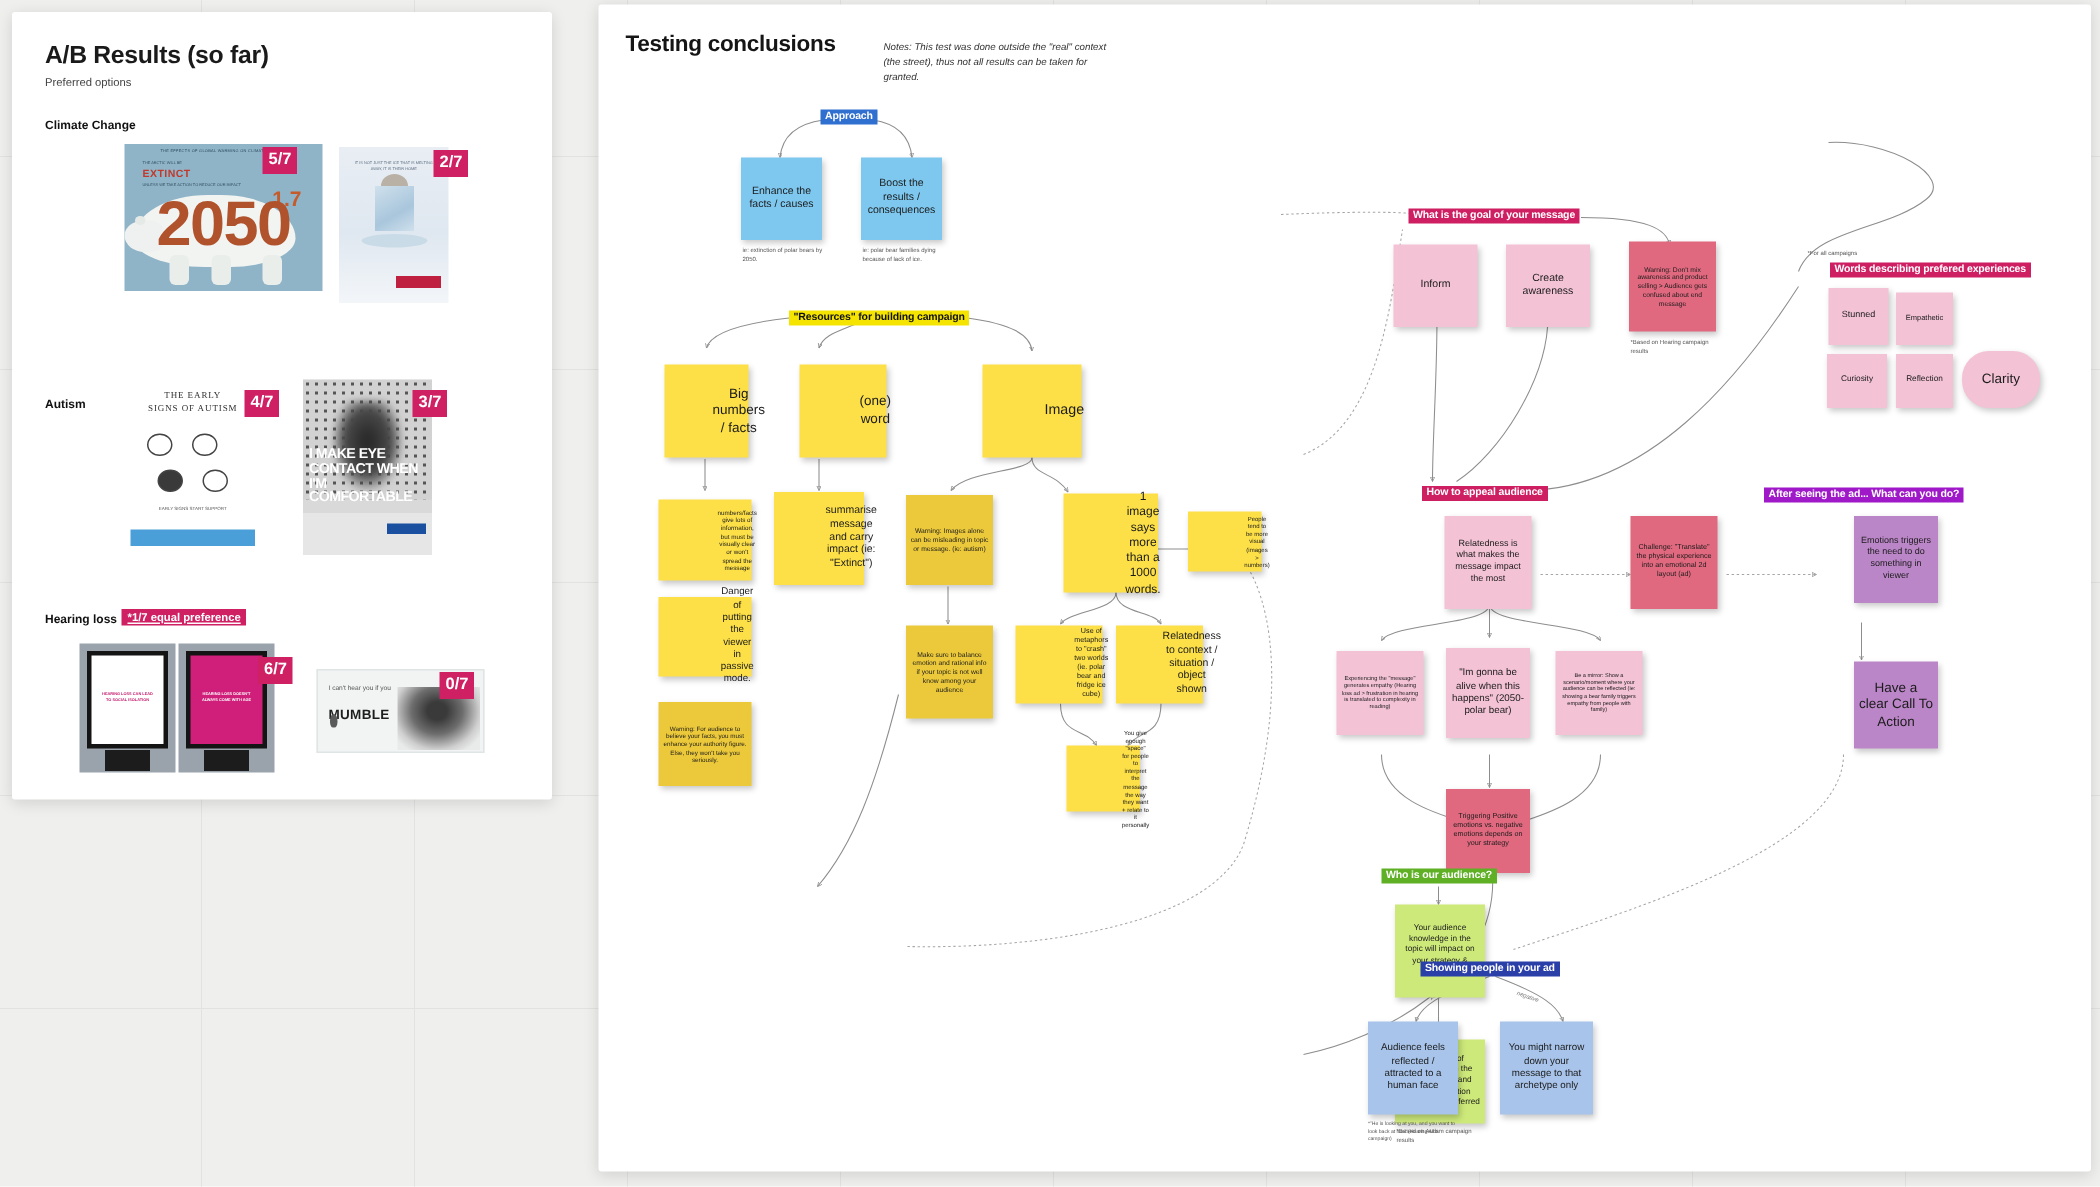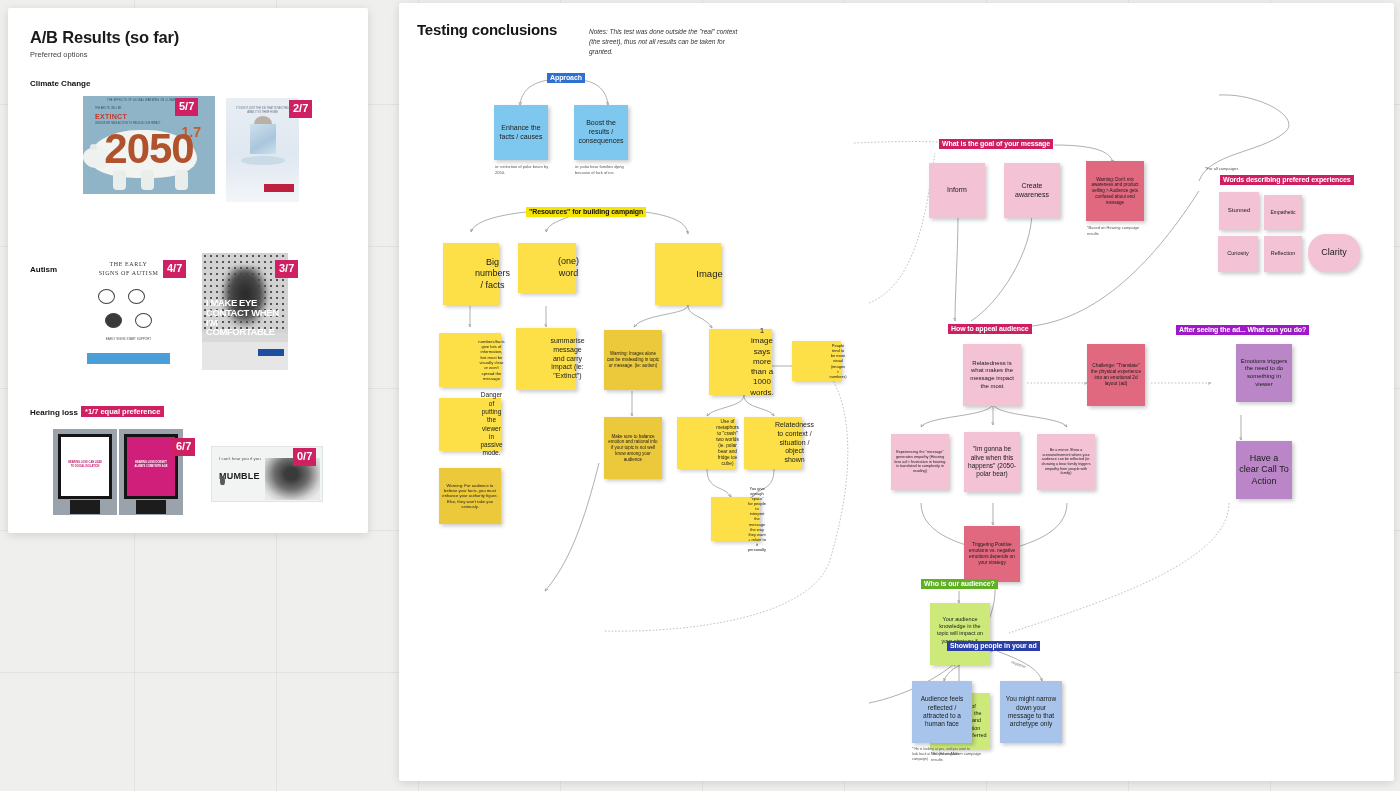--- a/index.html
+++ b/index.html
@@ -226,21 +226,21 @@
     <div class="blur"></div>
     <div class="txt">I MAKE EYE CONTACT WHEN I'M COMFORTABLE</div>
     <div class="foot">
       <div class="ft">&nbsp;</div>
       <div class="lg"></div>
     </div>
   </div>
   <div class="score" style="left:267px; top:252px;">3/7</div>
 
   <div class="sec-head" style="left:22px; top:400px;">Hearing loss</div>
-  <div class="pref-badge" style="left:73px; top:398px;">*1/7 equal preference</div>
+  <div class="pref-badge" style="left:73px; top:398px;text-decoration:underline;">*1/7 equal preference</div>
 
   <div class="bb" style="left:45px; top:421px; width:64px; height:86px;">
     <div class="frame"></div>
     <div class="screen" style="background:#ffffff;">
       <div class="sctxt" style="color:#c2186b;">HEARING LOSS CAN LEAD TO SOCIAL ISOLATION</div>
     </div>
     <div class="stand"></div>
   </div>
 
   <div class="bb" style="left:111px; top:421px; width:64px; height:86px;">
@@ -346,21 +346,21 @@
   <div class="note n-blue" style="left:175px; top:102px; width:54px; height:55px; font-size:7px;">Boost the results / consequences</div>
   <div class="caption" style="left:176px; top:161px; width:58px;">ie: polar bear families dying because of lack of ice.</div>
 
   <div class="lbl lbl-yellow" style="left:127px; top:204px;">"Resources" for building campaign</div>
 
   <div class="note n-yellow" style="left:44px; top:240px; width:56px; height:62px; font-size:9px;">Big numbers / facts</div>
   <div class="note n-yellow" style="left:40px; top:330px; width:62px; height:54px; font-size:4.2px;">numbers/facts give lots of information, but must be visually clear or won't spread the message</div>
   <div class="note n-yellow" style="left:40px; top:395px; width:62px; height:53px; font-size:6.5px;">Danger of putting the viewer in passive mode.</div>
   <div class="note n-gold" style="left:40px; top:465px; width:62px; height:56px; font-size:4.2px;">Warning: For audience to believe your facts, you must enhance your authority figure. Else, they won't take you seriously.</div>
 
-  <div class="note n-yellow" style="left:119px; top:240px; width:58px; height:50px; font-size:9px;">(one) word</div>
+  <div class="note n-yellow" style="left:134px; top:240px; width:58px; height:62px; font-size:9px;">(one) word</div>
   <div class="note n-yellow" style="left:117px; top:325px; width:60px; height:62px; font-size:7px;">summarise message and carry impact (ie: "Extinct")</div>
 
   <div class="note n-yellow" style="left:256px; top:240px; width:66px; height:62px; font-size:9.5px;">Image</div>
 
   <div class="note n-gold" style="left:205px; top:327px; width:58px; height:60px; font-size:4.5px;">Warning: Images alone can be misleading in topic or message. (ie: autism)</div>
   <div class="note n-gold" style="left:205px; top:414px; width:58px; height:62px; font-size:4.5px;">Make sure to balance emotion and rational info if your topic is not well know among your audience</div>
 
   <div class="note n-yellow" style="left:310px; top:326px; width:63px; height:66px; font-size:8px;">1 image says more than a 1000 words.</div>
   <div class="note n-yellow" style="left:393px; top:338px; width:42px; height:40px; font-size:4px;">People tend to be more visual (images &gt; numbers)</div>
 

